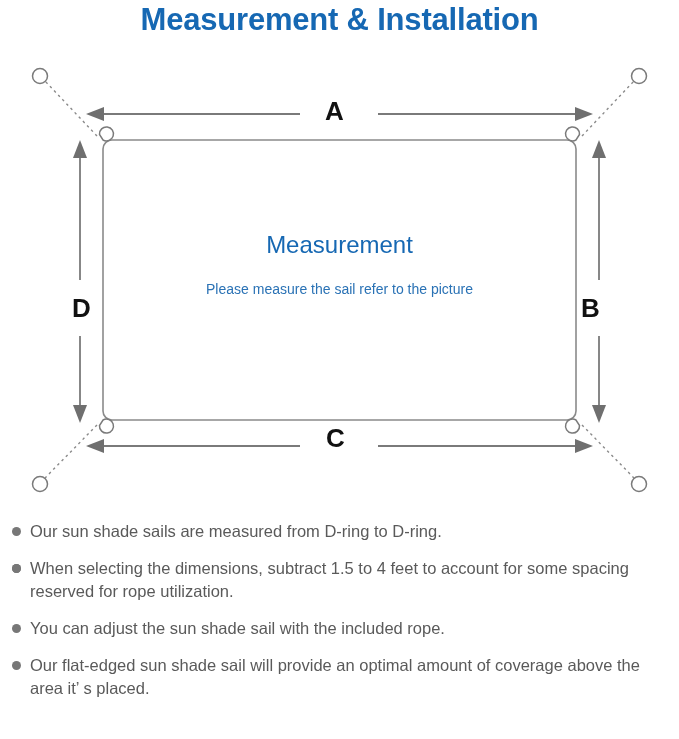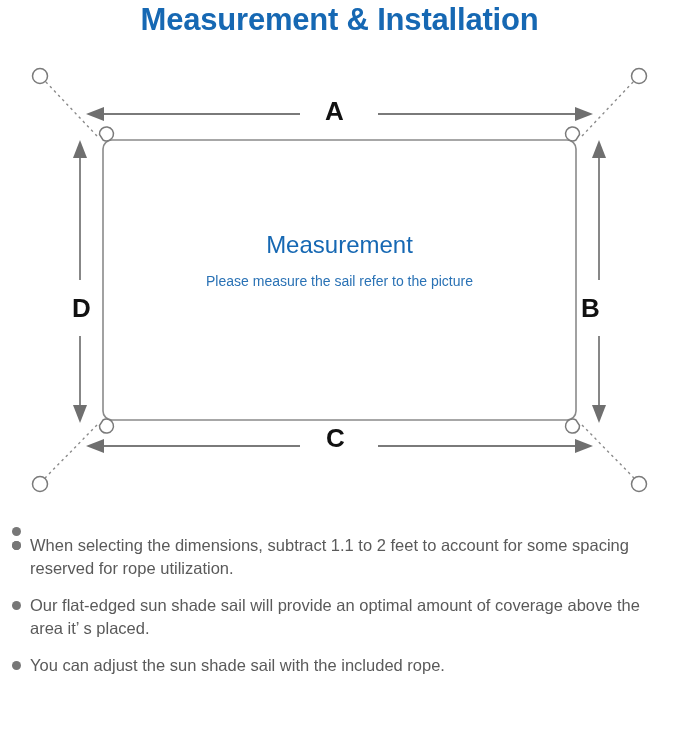--- a/index.html
+++ b/index.html
@@ -56,21 +56,21 @@
     font-size: 24px;
     font-weight: normal;
     color: #1668b3;
     line-height: 30px;
     white-space: nowrap;
   }
   .sail-text .m-sub {
     font-size: 14px;
     color: #2a72b5;
     line-height: 22px;
-    margin-top: 10px;
+    margin-top: 18px;
     white-space: nowrap;
   }
 
   
   .dim-label {
     position: absolute;
     font-size: 26px;
     font-weight: bold;
     color: #111111;
     line-height: 26px;
@@ -170,29 +170,30 @@
 
   <div class="dim-label dim-A">A</div>
   <div class="dim-label dim-B">B</div>
   <div class="dim-label dim-C">C</div>
   <div class="dim-label dim-D">D</div>
 </div>
 
 <div class="notes">
   <div class="note">
     <span class="bullet"></span>
+    <span>Our sun shade sails are measured from D-ring to D-ring.</span>
   </div>
   <div class="note">
     <span class="bullet"></span>
   </div>
   <div class="note">
     <span class="bullet"></span>
-    <span>When selecting the dimensions, subtract 1.1 to 2 feet to account for some spacing reserved for rope utilization.</span>
+    <span>When selecting the dimensions, subtract 1.5 to 4 feet to account for some spacing reserved for rope utilization.</span>
+  </div>
+  <div class="note">
+    <span class="bullet"></span>
+    <span>You can adjust the sun shade sail with the included rope.</span>
   </div>
   <div class="note">
     <span class="bullet"></span>
     <span>Our flat-edged sun shade sail will provide an optimal amount of coverage above the area it’ s placed.</span>
   </div>
-  <div class="note">
-    <span class="bullet"></span>
-    <span>You can adjust the sun shade sail with the included rope.</span>
-  </div>
 </div>
 
 </body></html>

